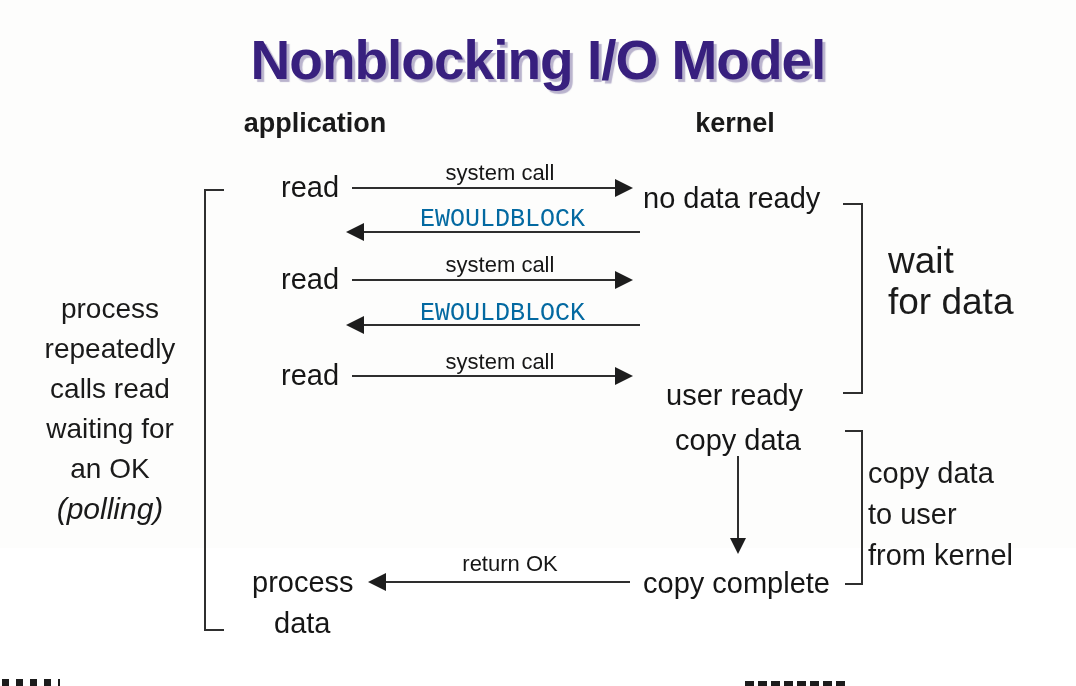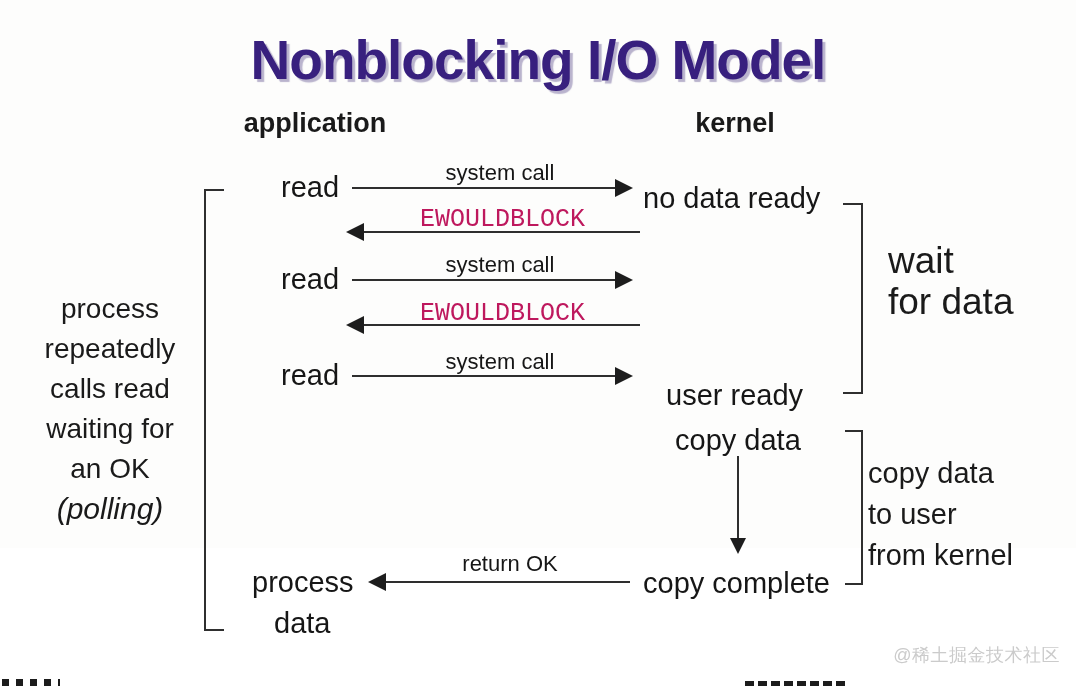--- a/index.html
+++ b/index.html
@@ -32,21 +32,21 @@
     top: 108px; font-size: 27px; font-weight: 700; text-align: center;
   }
   .col-header.app { left: 190px; width: 250px; }
   .col-header.kernel { left: 610px; width: 250px; }
 
   
   .lbl { font-size: 29px; color: #161616; white-space: nowrap; }
   .arrow-lbl { font-size: 22px; color: #161616; text-align: center; white-space: nowrap; }
   .mono-lbl {
     font-family: "Liberation Mono", monospace;
-    font-size: 25px; color: #be185d; text-align: center; white-space: nowrap;
+    font-size: 25px; color: #0369a1; text-align: center; white-space: nowrap;
   }
 
   
   .arrow { position: absolute; height: 0; border-top: 2px solid #2e2e2e; }
   .arrow.right::after {
     content: ''; position: absolute; right: -18px; top: -10px;
     width: 0; height: 0;
     border-left: 18px solid #1d1d1d;
     border-top: 9px solid transparent;
     border-bottom: 9px solid transparent;
@@ -171,18 +171,17 @@
     <div>for data</div>
   </div>
 
   <div class="abs bracket-right-2"></div>
   <div class="abs note note-copy">
     <div>copy data</div>
     <div>to user</div>
     <div>from kernel</div>
   </div>
 
-  <div class="abs watermark">@稀土掘金技术社区</div>
 
   <div class="abs frag-left"></div>
   <div class="abs frag-right"></div>
 
 </div>
 
 </body></html>

